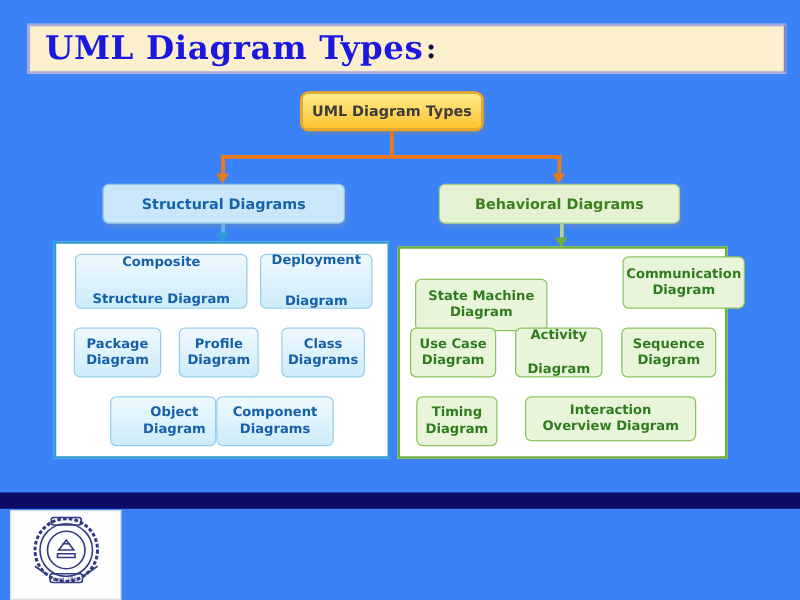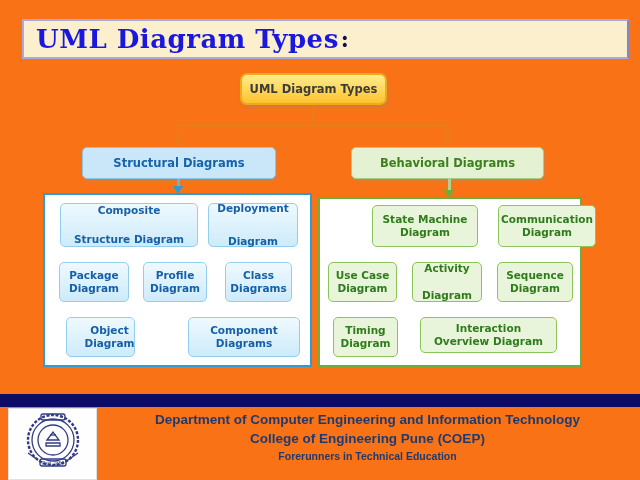--- a/index.html
+++ b/index.html
@@ -1,16 +1,16 @@
 <!DOCTYPE html>
 <html><head>
 <meta charset="utf-8">
 <style>
   html,body{margin:0;padding:0;background:#ffffff;}
-  #slide{position:relative;width:640px;height:480px;background:#f97316;overflow:hidden;
+  #slide{position:relative;width:640px;height:480px;background:#3b82f6;overflow:hidden;
          font-family:"DejaVu Sans",sans-serif;}
 
   
   .title-box{position:absolute;left:22px;top:19px;width:591px;height:36px;
     background:#fcefce;border:2px solid #a9a9dc;border-right-color:#8585cc;
     display:flex;align-items:center;padding-left:12px;}
   .title-text{font-family:"DejaVu Serif",serif;font-weight:bold;font-size:26px;
     color:#1a17de;letter-spacing:.5px;}
   .title-colon{font-family:"DejaVu Serif",serif;font-weight:bold;font-size:22px;color:#101040;margin-left:2px;}
 
@@ -95,32 +95,32 @@
     <span>Diagram</span>
   </div>
   <div class="node child-blue" style="left:143px;top:262px;width:64px;height:40px;">
     <span>Profile</span>
     <span>Diagram</span>
   </div>
   <div class="node child-blue" style="left:225px;top:262px;width:67px;height:40px;">
     <span>Class</span>
     <span>Diagrams</span>
   </div>
-  <div class="node child-blue" style="left:66px;top:317px;width:69px;height:40px;padding-left:18px;">
+  <div class="node child-blue" style="left:88px;top:317px;width:85px;height:40px;padding-left:18px;">
     <span>Object</span>
     <span>Diagram</span>
   </div>
-  <div class="node child-blue" style="left:173px;top:317px;width:112px;height:40px;margin-left:15px;">
+  <div class="node child-blue" style="left:173px;top:317px;width:94px;height:40px;">
     <span>Component</span>
     <span>Diagrams</span>
   </div>
 
   <div class="container-box container-green" style="left:318px;top:197px;width:264px;height:170px;"></div>
 
-  <div class="node child-green" style="left:332px;top:205px;width:106px;height:42px;margin-left:40px;">
+  <div class="node child-green" style="left:332px;top:223px;width:106px;height:42px;">
     <span>State Machine</span>
     <span>Diagram</span>
   </div>
   <div class="node child-green" style="left:452px;top:205px;width:98px;height:42px;margin-left:46px;">
     <span>Communication</span>
     <span>Diagram</span>
   </div>
   <div class="node child-green" style="left:328px;top:262px;width:69px;height:40px;">
     <span>Use Case</span>
     <span>Diagram</span>
@@ -155,19 +155,14 @@
         <path d="M36 24 h6"></path>
         <rect x="27" y="3" width="24" height="6" rx="2"></rect>
         <path d="M14 42 l10 7"></path>
         <path d="M64 42 l-10 7"></path>
         <rect x="26" y="48" width="26" height="7" rx="2"></rect>
       </g>
       <text x="39" y="54" font-size="4.5" text-anchor="middle" fill="#323b82" font-family="Liberation Sans, sans-serif">Estd. 1854</text>
     </svg>
   </div>
 
-  <div class="footer-text">
-    <div class="footer-l1">Department of Computer Engineering and Information Technology</div>
-    <div class="footer-l2">College of Engineering Pune (COEP)</div>
-    <div class="footer-l3">Forerunners in Technical Education</div>
-  </div>
 
 </div>
 
 </body></html>

